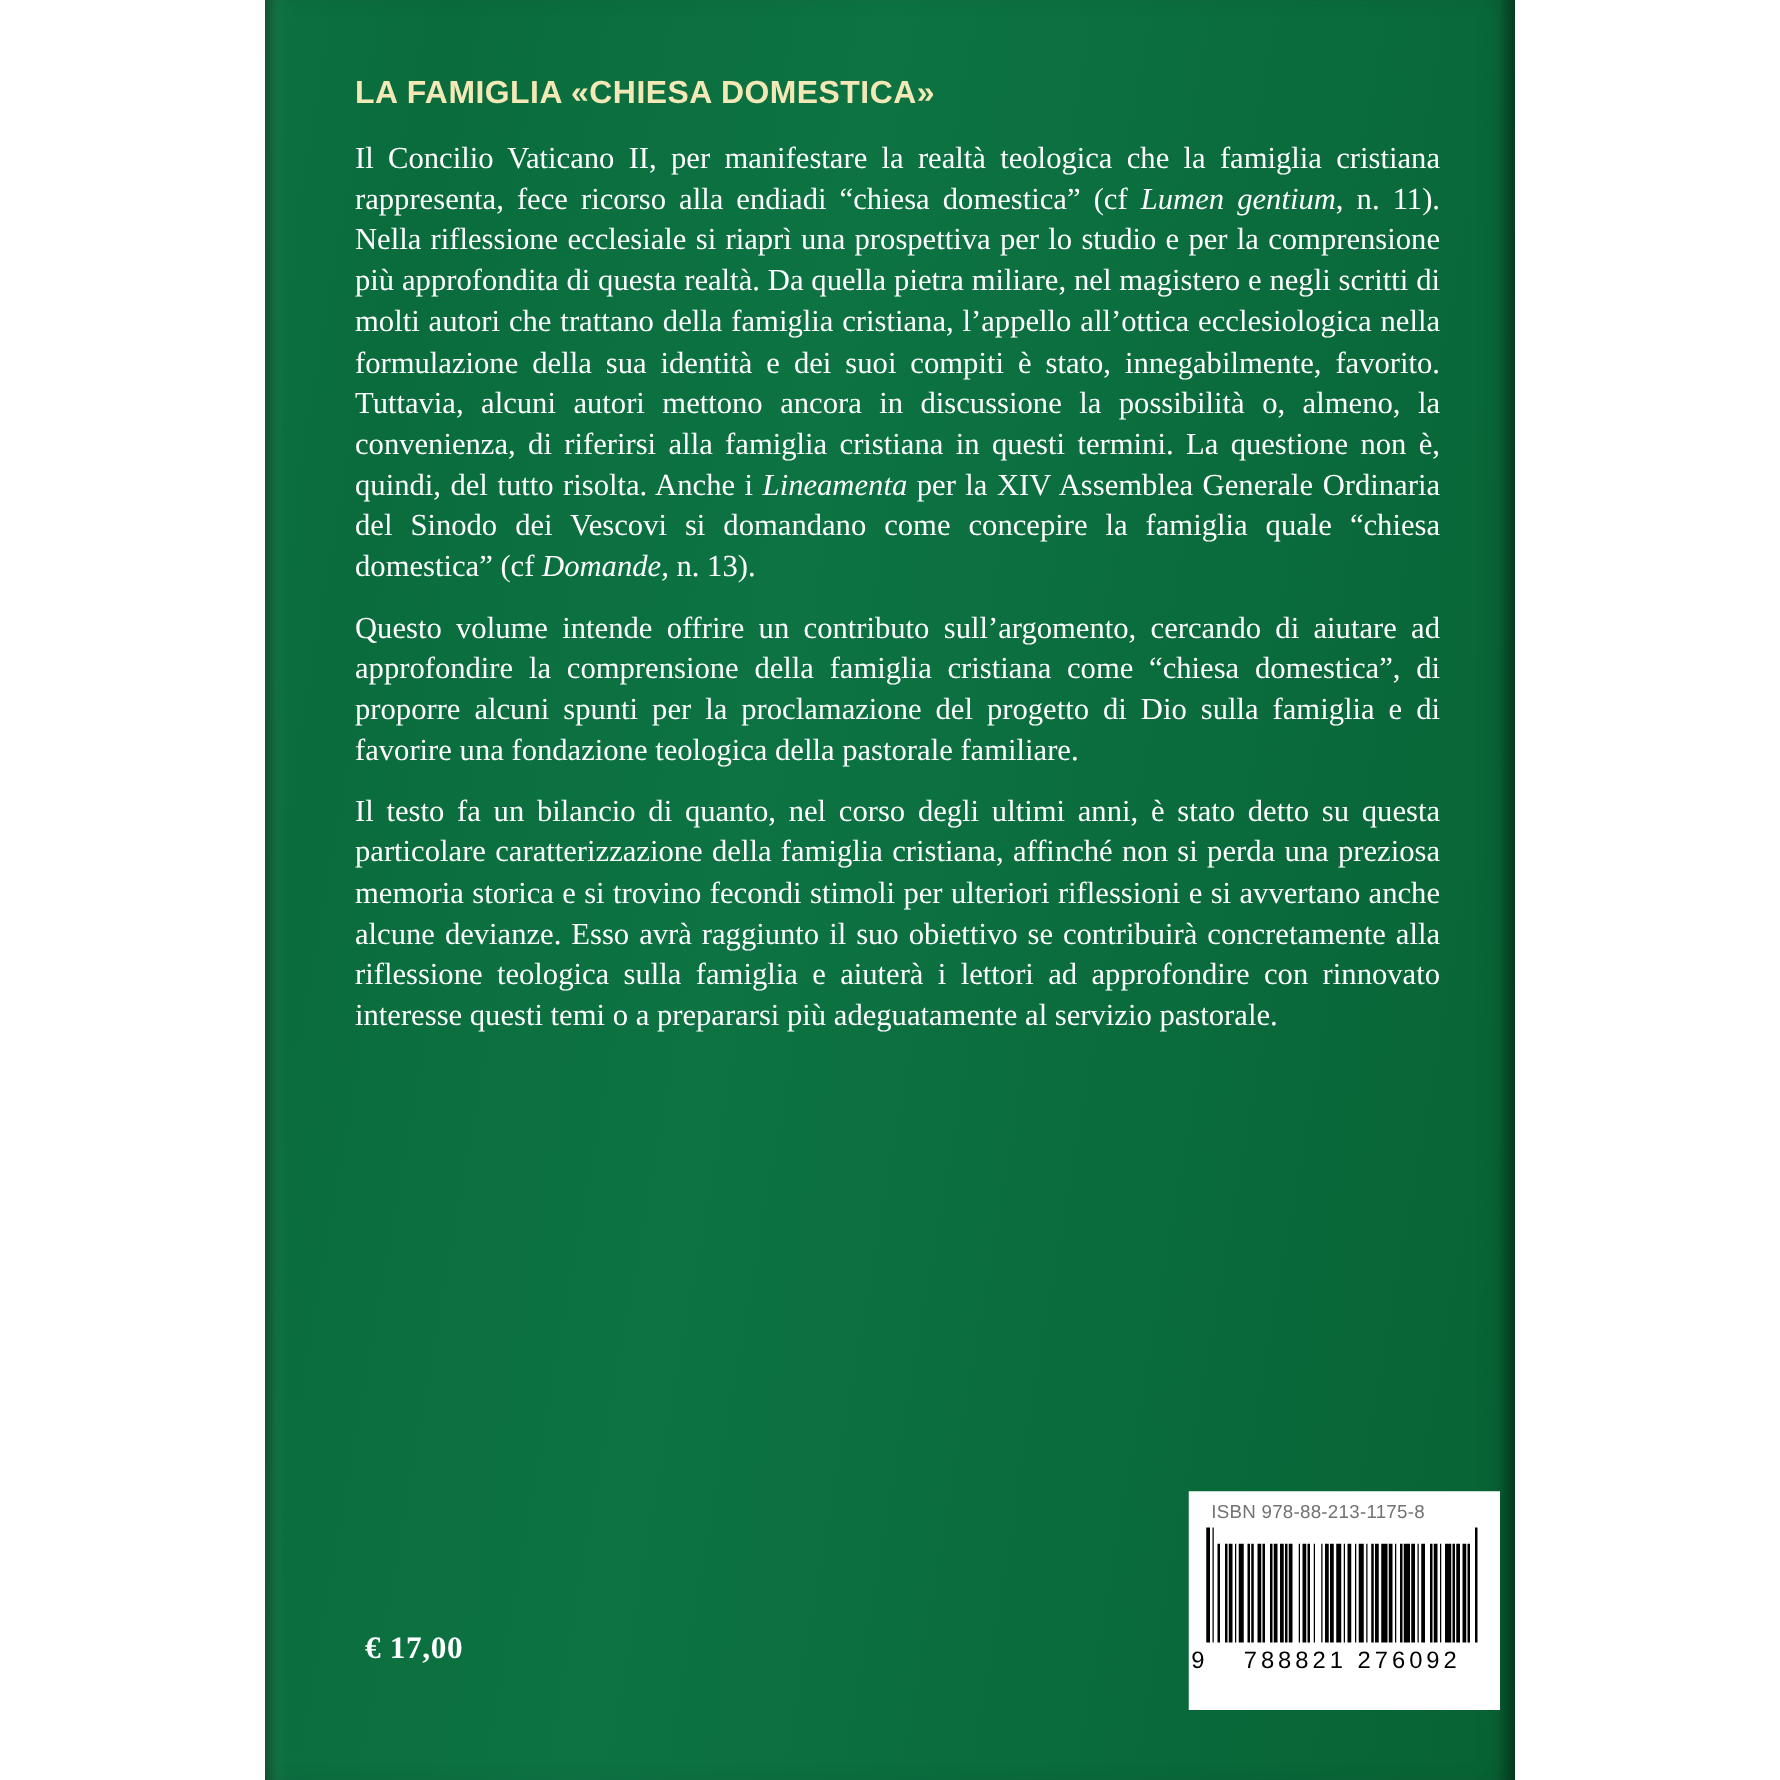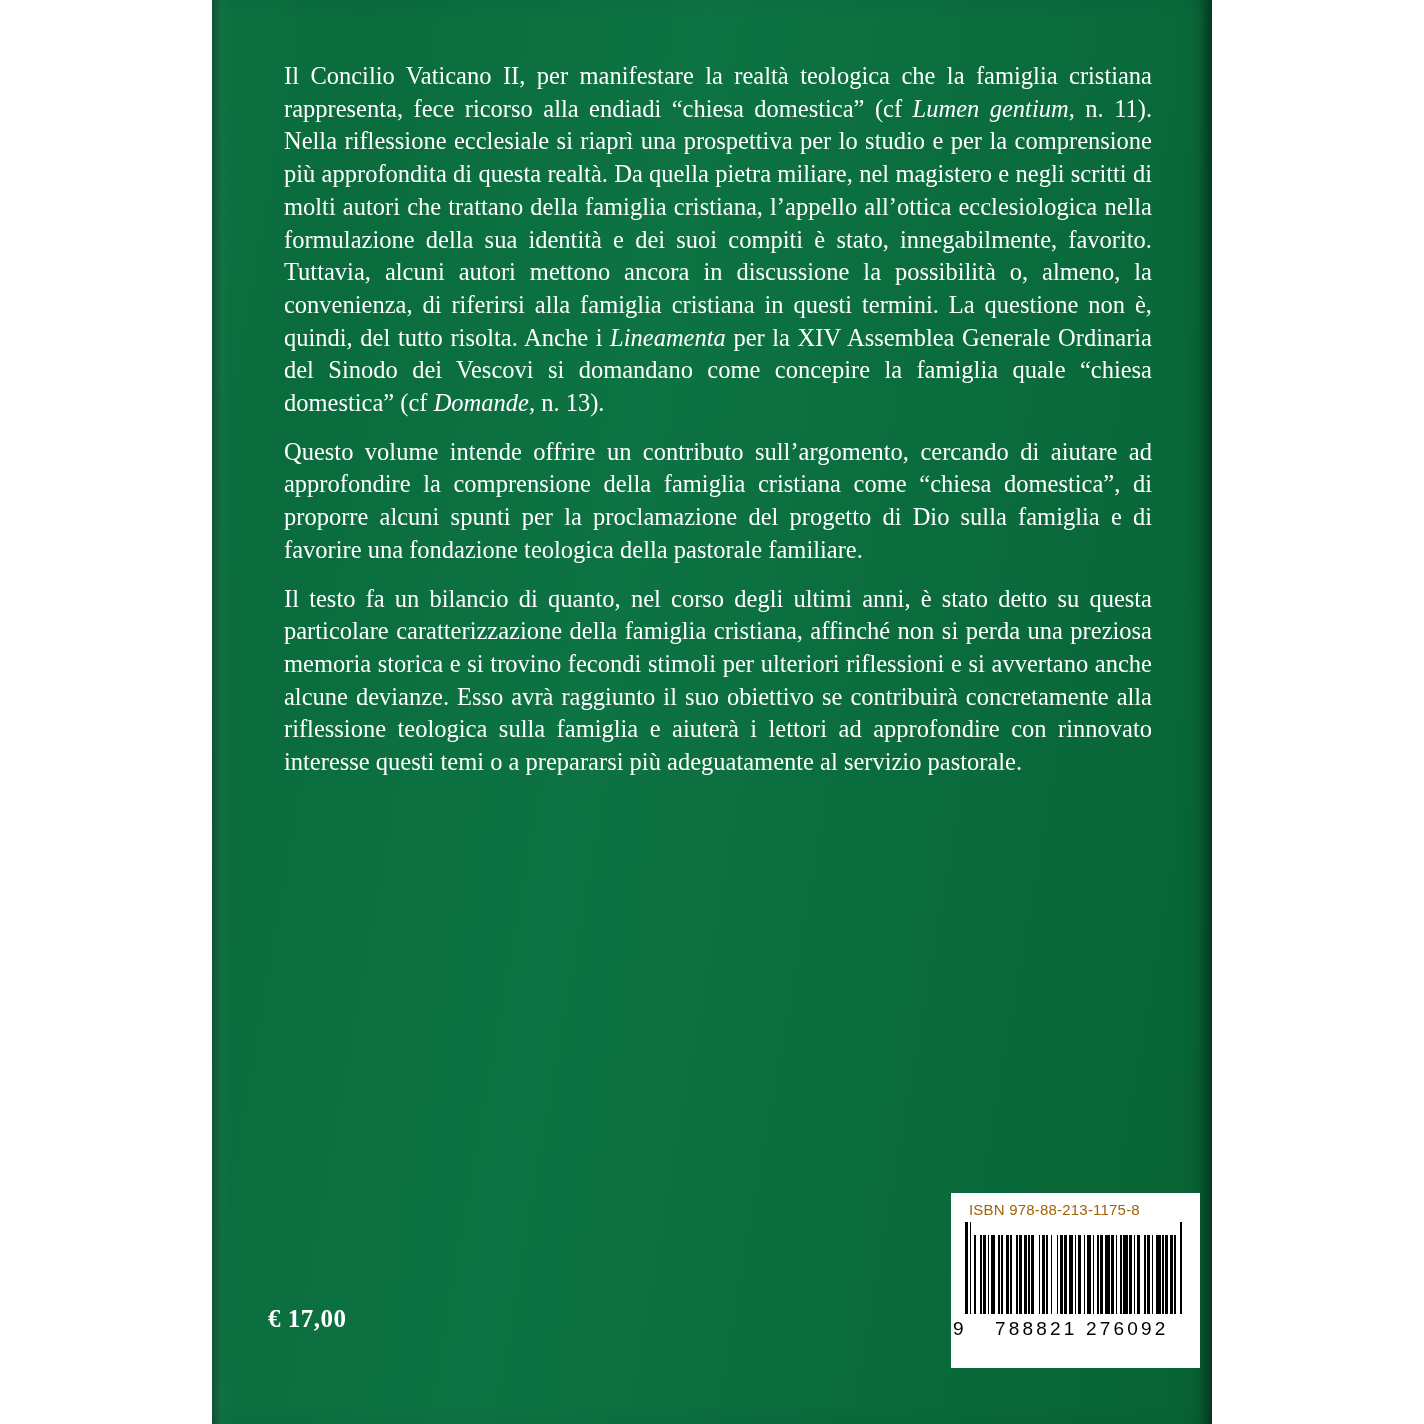--- a/index.html
+++ b/index.html
@@ -66,42 +66,42 @@
     margin: 0;
     text-indent: 0;
   }
   .blurb-body p + p {
     margin-top: 16px;
   }
   .blurb-body i {
   }
   .price {
     position: absolute;
-    left: 56px;
+    left: 80px;
     top: 1305px;
     font-family: "Liberation Serif", serif;
     font-weight: bold;
     font-size: 25px;
     color: #ffffff;
     letter-spacing: 0.5px;
   }
   .barcode-box {
     position: absolute;
     right: 12px;
     top: 1193px;
     width: 249px;
     height: 175px;
     background: #ffffff;
     padding: 0;
     box-sizing: border-box;
   }
   .isbn-text {
     font-family: "Liberation Sans", sans-serif;
     font-size: 15px;
-    color: #a16207;
+    color: #737373;
     padding: 8px 0 4px 18px;
     letter-spacing: 0.2px;
   }
   .bars {
     position: relative;
     height: 92px;
     margin: 0 14px 0 14px;
     display: flex;
     align-items: flex-end;
     gap: 0px;
@@ -127,20 +127,21 @@
 </style>
 </head>
 <body>
 
 <div class="page">
   <div class="book-back">
     <div class="spine-edge"></div>
     <div class="right-edge"></div>
 
     <div class="content">
+      <h1 class="blurb-title">LA FAMIGLIA «CHIESA DOMESTICA»</h1>
       <div class="blurb-body">
         <p><span>Il Concilio Vaticano II, per manifestare la realtà teologica che la famiglia cristiana rappresenta, fece ricorso alla endiadi “chiesa domestica” (cf </span><i>Lumen gentium</i><span>, n. 11). Nella riflessione ecclesiale si riaprì una prospettiva per lo studio e per la comprensione più approfondita di questa realtà. Da quella pietra miliare, nel magistero e negli scritti di molti autori che trattano della famiglia cristiana, l’appello all’ottica ecclesiologica nella formulazione della sua identità e dei suoi compiti è stato, innegabilmente, favorito. Tuttavia, alcuni autori mettono ancora in discussione la possibilità o, almeno, la convenienza, di riferirsi alla famiglia cristiana in questi termini. La questione non è, quindi, del tutto risolta. Anche i </span><i>Lineamenta</i><span> per la XIV Assemblea Generale Ordinaria del Sinodo dei Vescovi si domandano come concepire la famiglia quale “chiesa domestica” (cf </span><i>Domande,</i><span> n. 13).</span></p>
         <p><span>Questo volume intende offrire un contributo sull’argomento, cercando di aiutare ad approfondire la comprensione della famiglia cristiana come “chiesa domestica”, di proporre alcuni spunti per la proclamazione del progetto di Dio sulla famiglia e di favorire una fondazione teologica della pastorale familiare.</span></p>
         <p><span>Il testo fa un bilancio di quanto, nel corso degli ultimi anni, è stato detto su questa particolare caratterizzazione della famiglia cristiana, affinché non si perda una preziosa memoria storica e si trovino fecondi stimoli per ulteriori riflessioni e si avvertano anche alcune devianze. Esso avrà raggiunto il suo obiettivo se contribuirà concretamente alla riflessione teologica sulla famiglia e aiuterà i lettori ad approfondire con rinnovato interesse questi temi o a prepararsi più adeguatamente al servizio pastorale.</span></p>
       </div>
     </div>
 
     <div class="price">€ 17,00</div>
 
     <div class="barcode-box">

